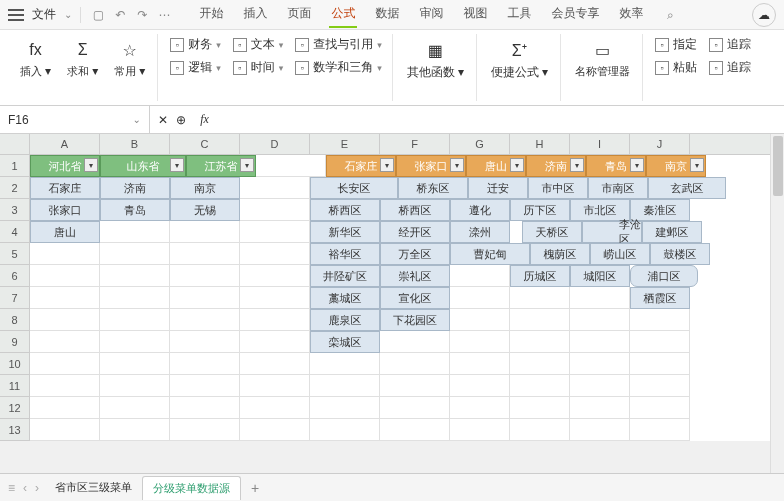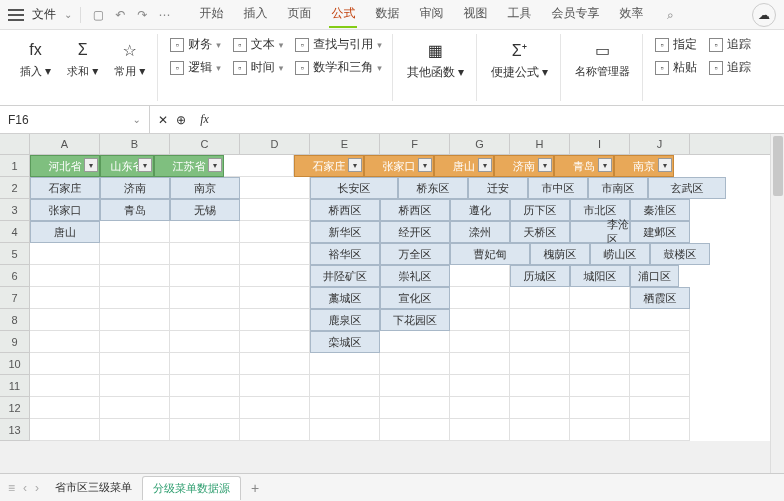--- a/index.html
+++ b/index.html
@@ -202,21 +202,21 @@
       <div class="ch" style="width: 70px;">F</div>
       <div class="ch" style="width: 60px;">G</div>
       <div class="ch" style="width: 60px;">H</div>
       <div class="ch" style="width: 60px;">I</div>
       <div class="ch" style="width: 60px;">J</div>
     </div>
   <div class="rows" id="gridrows">
       <div class="row">
         <div class="rh">1</div>
         <div class="cell hdr-g" style="width: 70px;">河北省<div class="dd"></div></div>
-        <div class="cell hdr-g" style="width: 54px; text-align: center;">山东省<div class="dd"></div></div>
+        <div class="cell hdr-g" style="width: 86px; text-align: center;">山东省<div class="dd"></div></div>
         <div class="cell hdr-g" style="width: 70px;">江苏省<div class="dd"></div></div>
         <div class="cell" style="width: 70px;"></div>
         <div class="cell hdr-o" style="width: 70px;">石家庄<div class="dd"></div></div>
         <div class="cell hdr-o" style="width: 70px;">张家口<div class="dd"></div></div>
         <div class="cell hdr-o" style="width: 60px;">唐山<div class="dd"></div></div>
         <div class="cell hdr-o" style="width: 60px;">济南<div class="dd"></div></div>
         <div class="cell hdr-o" style="width: 60px;">青岛<div class="dd"></div></div>
         <div class="cell hdr-o" style="width: 60px;">南京<div class="dd"></div></div>
       </div>
       <div class="row">
@@ -247,21 +247,21 @@
       </div>
       <div class="row">
         <div class="rh">4</div>
         <div class="cell dcell" style="width: 70px;">唐山</div>
         <div class="cell" style="width: 70px;"></div>
         <div class="cell" style="width: 70px;"></div>
         <div class="cell" style="width: 70px;"></div>
         <div class="cell dcell" style="width: 70px;">新华区</div>
         <div class="cell dcell" style="width: 70px;">经开区</div>
         <div class="cell dcell" style="width: 60px;">滦州</div>
-        <div class="cell dcell" style="width: 60px;">天桥区</div>
+        <div class="cell dcell" style="width: 60px; margin-left: 12px;">天桥区</div>
         <div class="cell dcell" style="width: 60px; padding-left: 36px;">李沧区</div>
         <div class="cell dcell" style="width: 60px;">建邺区</div>
       </div>
       <div class="row">
         <div class="rh">5</div>
         <div class="cell" style="width: 70px;"></div>
         <div class="cell" style="width: 70px;"></div>
         <div class="cell" style="width: 70px;"></div>
         <div class="cell" style="width: 70px;"></div>
         <div class="cell dcell" style="width: 70px;">裕华区</div>
@@ -275,21 +275,21 @@
         <div class="rh">6</div>
         <div class="cell" style="width: 70px;"></div>
         <div class="cell" style="width: 70px;"></div>
         <div class="cell" style="width: 70px;"></div>
         <div class="cell" style="width: 70px;"></div>
         <div class="cell dcell" style="width: 70px;">井陉矿区</div>
         <div class="cell dcell" style="width: 70px;">崇礼区</div>
         <div class="cell" style="width: 60px;"></div>
         <div class="cell dcell" style="width: 60px;">历城区</div>
         <div class="cell dcell" style="width: 60px;">城阳区</div>
-        <div class="cell dcell" style="width: 49px;">浦口区</div>
+        <div class="cell dcell" style="width: 68px; border-radius: 7px;">浦口区</div>
       </div>
       <div class="row">
         <div class="rh">7</div>
         <div class="cell" style="width: 70px;"></div>
         <div class="cell" style="width: 70px;"></div>
         <div class="cell" style="width: 70px;"></div>
         <div class="cell" style="width: 70px;"></div>
         <div class="cell dcell" style="width: 70px;">藁城区</div>
         <div class="cell dcell" style="width: 70px;">宣化区</div>
         <div class="cell" style="width: 60px;"></div>

